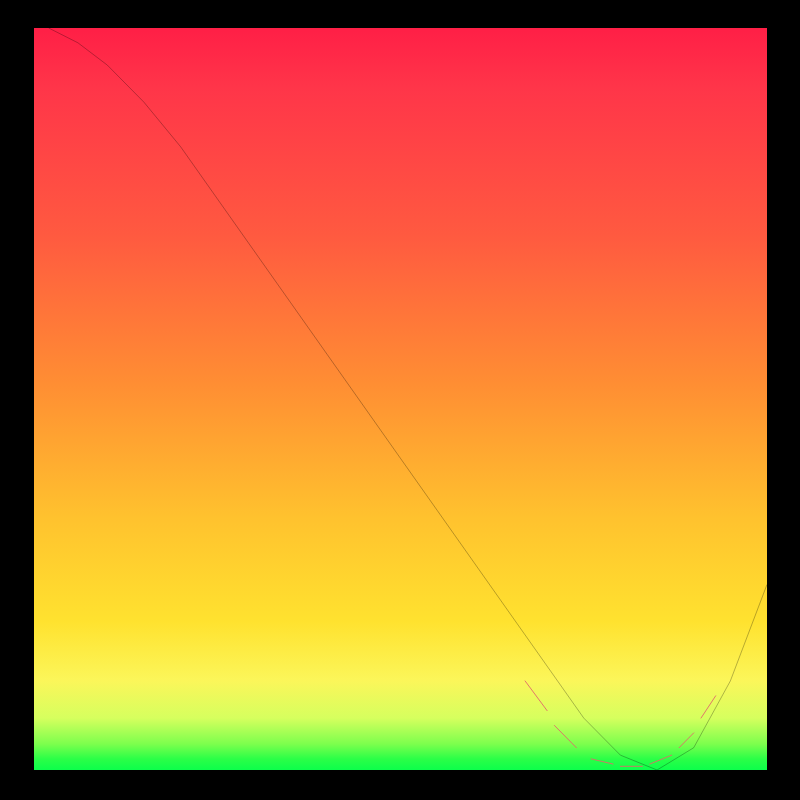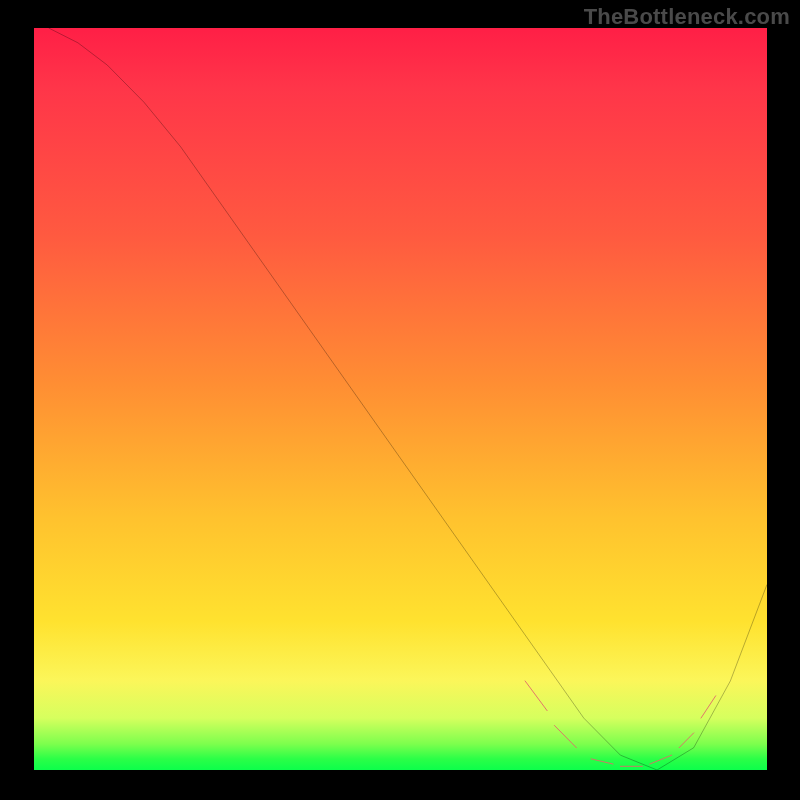--- a/index.html
+++ b/index.html
@@ -58,21 +58,20 @@
     left: 0; top: 0;
     width: 100%; height: 100%;
     pointer-events: none;
   }
 </style>
 </head>
 <body>
 
 <div class="frame">
 
-  <div class="watermark">TheBottleneck.com</div>
 
   <div class="plot-wrap">
     <div class="plot-bg"></div>
     <svg class="curve" viewBox="0 0 100 100" preserveAspectRatio="none">
       <path id="main-curve-path" fill="none" stroke="#000000" stroke-width="0.28" vector-effect="non-scaling-stroke" d="M2.00 0.00 L6.00 2.00 L10.00 5.00 L15.00 10.00 L20.00 16.00 L25.00 23.00 L30.00 30.00 L35.00 37.00 L40.00 44.00 L45.00 51.00 L50.00 58.00 L55.00 65.00 L60.00 72.00 L65.00 79.00 L70.00 86.00 L75.00 93.00 L80.00 98.00 L85.00 100.00 L90.00 97.00 L95.00 88.00 L100.00 75.00"></path>
       <g id="dash-group" fill="none" stroke="#e06a6a" stroke-width="0.9" stroke-linecap="round" vector-effect="non-scaling-stroke">
           <path d="M67.00 88.00 L70.00 92.00" fill="none" stroke-linecap="round" vector-effect="non-scaling-stroke"></path>
           <path d="M71.00 94.00 L74.00 97.00" fill="none" stroke-linecap="round" vector-effect="non-scaling-stroke"></path>
           <path d="M76.00 98.50 L79.00 99.20" fill="none" stroke-linecap="round" vector-effect="non-scaling-stroke"></path>
           <path d="M80.00 99.50 L83.00 99.50" fill="none" stroke-linecap="round" vector-effect="non-scaling-stroke"></path>

